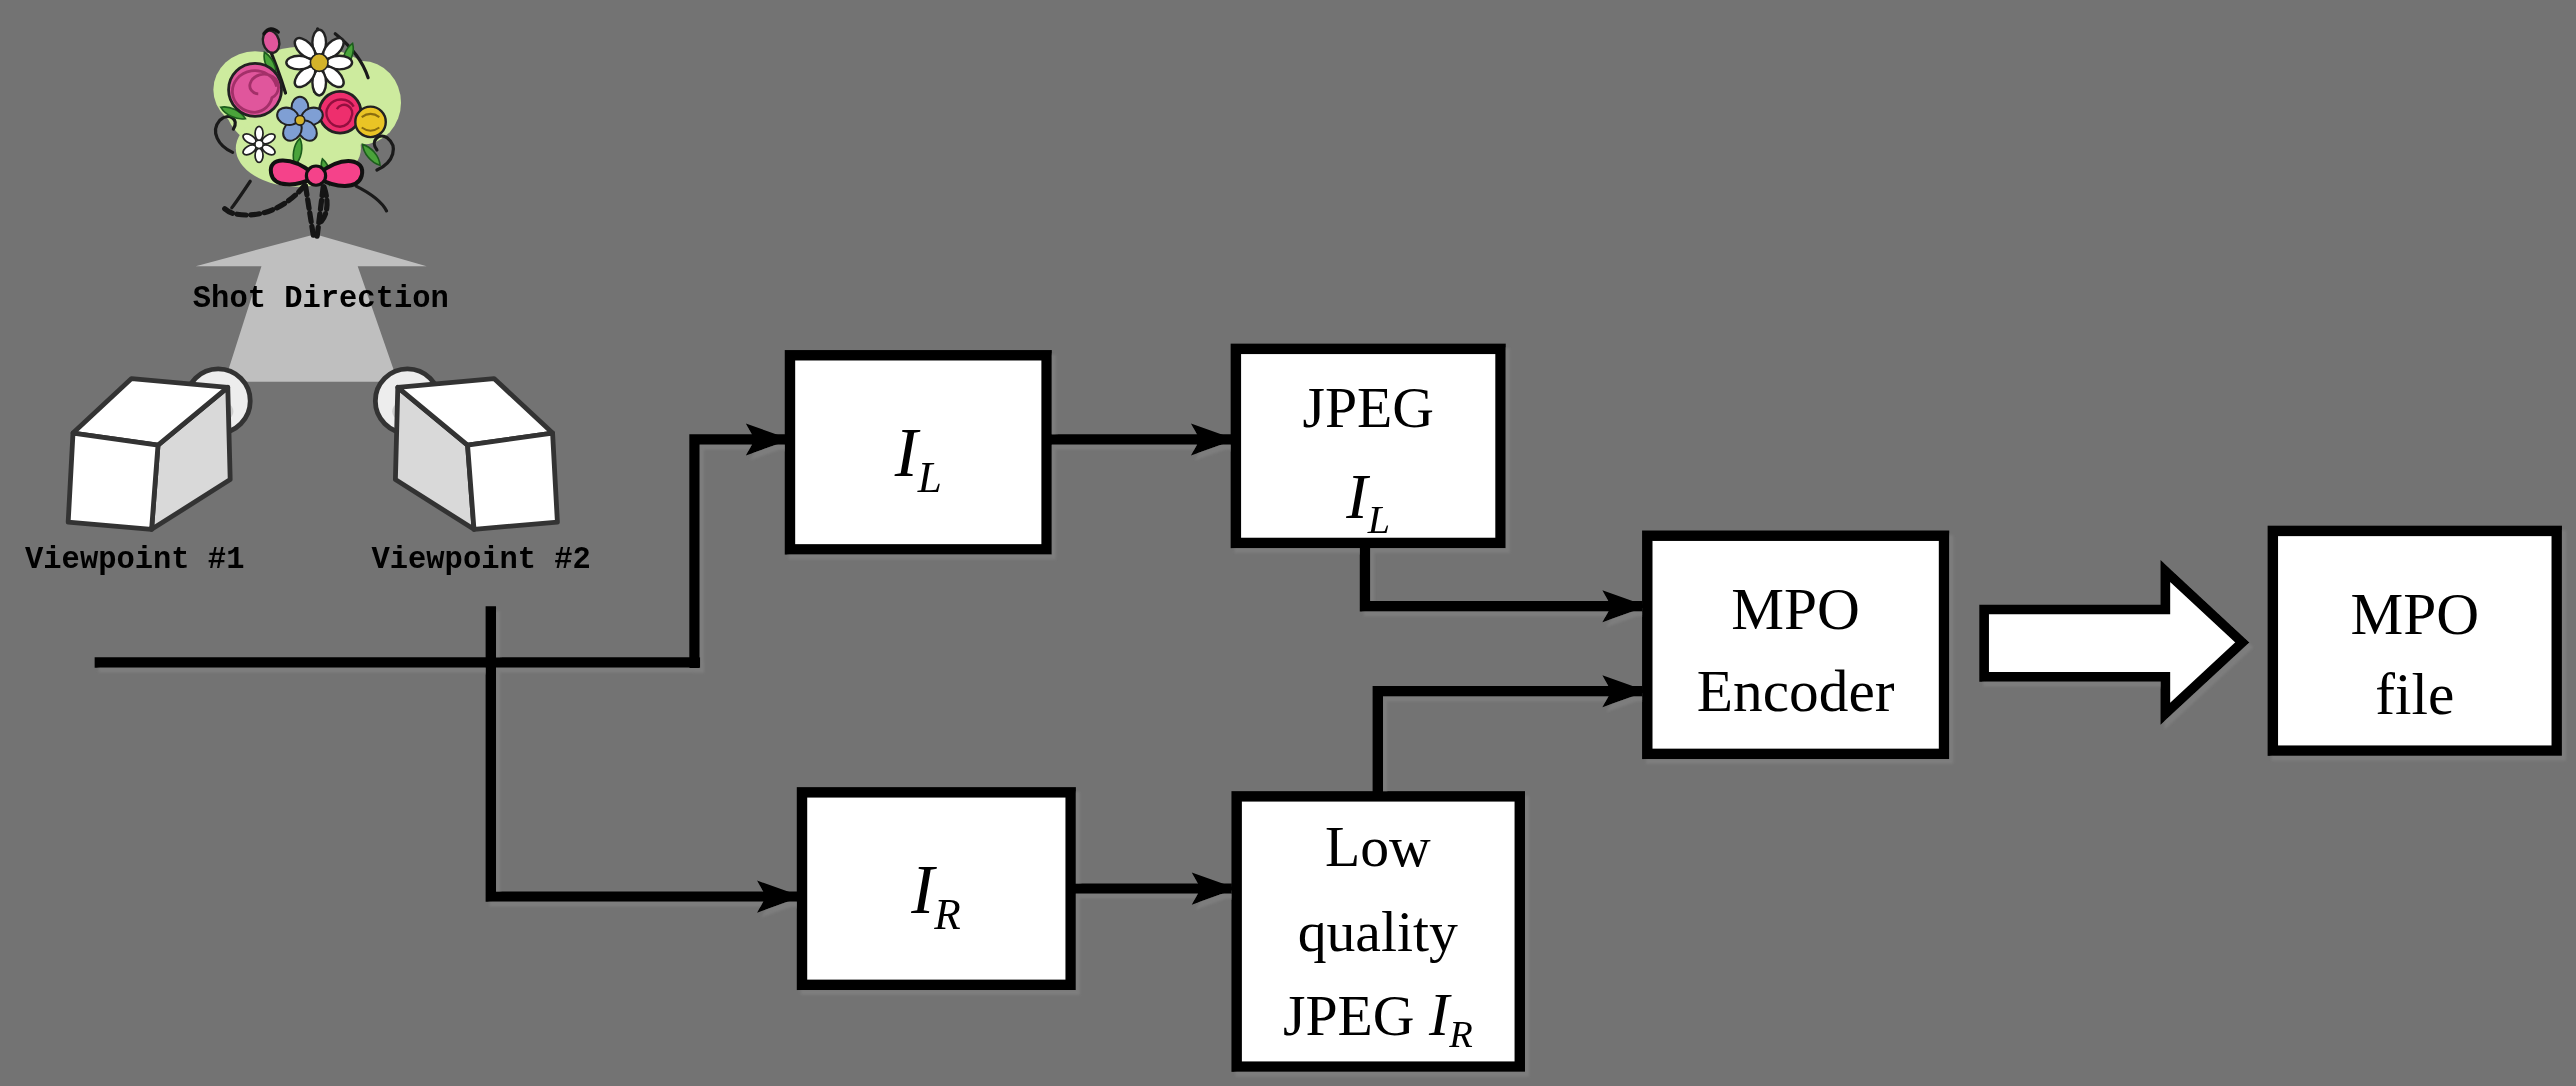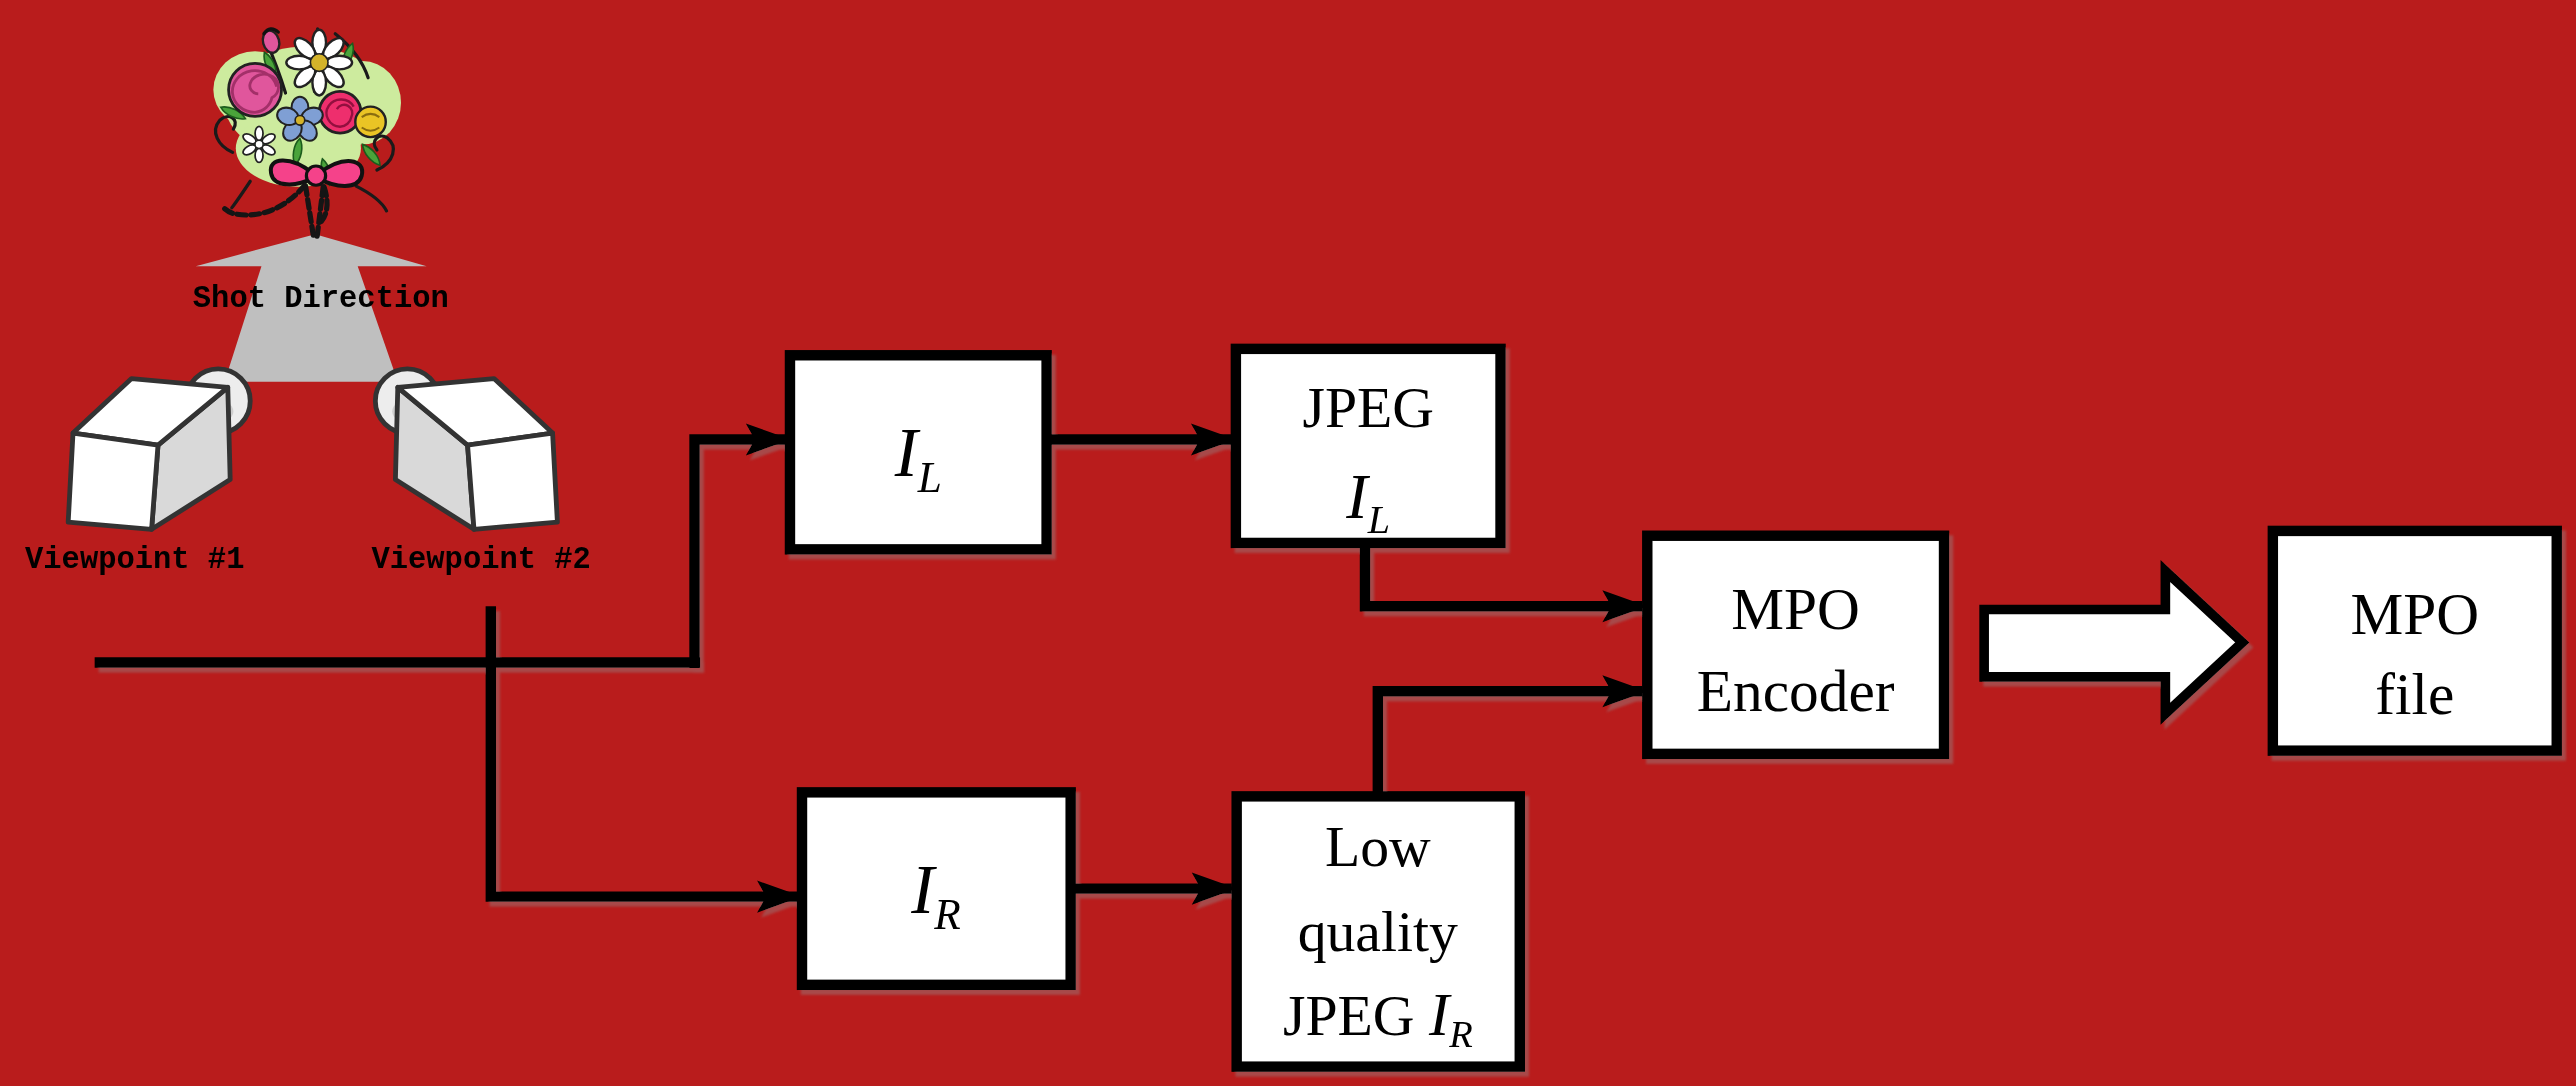--- a/index.html
+++ b/index.html
@@ -1,16 +1,16 @@
 <!DOCTYPE html>
 <html style="font-size:13px"><head>
 <meta charset="utf-8">
 <style>
   html,body { margin:0; padding:0; background:#ffffff; }
-  .canvas-wrap { width:100%; background:#b91c1c; }
+  .canvas-wrap { width:100%; background:#737373; }
   svg { display:block; width:100%; height:auto; }
   .serif { font-family:"Liberation Serif","DejaVu Serif",serif; fill:#000; }
   .mono  { font-family:"Liberation Mono","DejaVu Sans Mono",monospace; font-weight:700; fill:#000; }
   .boxrect { fill:#ffffff; stroke:#000000; stroke-width:13; }
   .flowline { fill:none; stroke:#000000; stroke-width:13; }
   .sketch { stroke:#333333; stroke-width:6; stroke-linejoin:round; }
   .tendril { fill:none; stroke:#1a1a1a; stroke-width:4; stroke-linecap:round; }
   .ribbon { fill:none; stroke:#151515; stroke-width:6.5; stroke-linecap:round; stroke-dasharray:11 6; }
 </style>
 </head>

